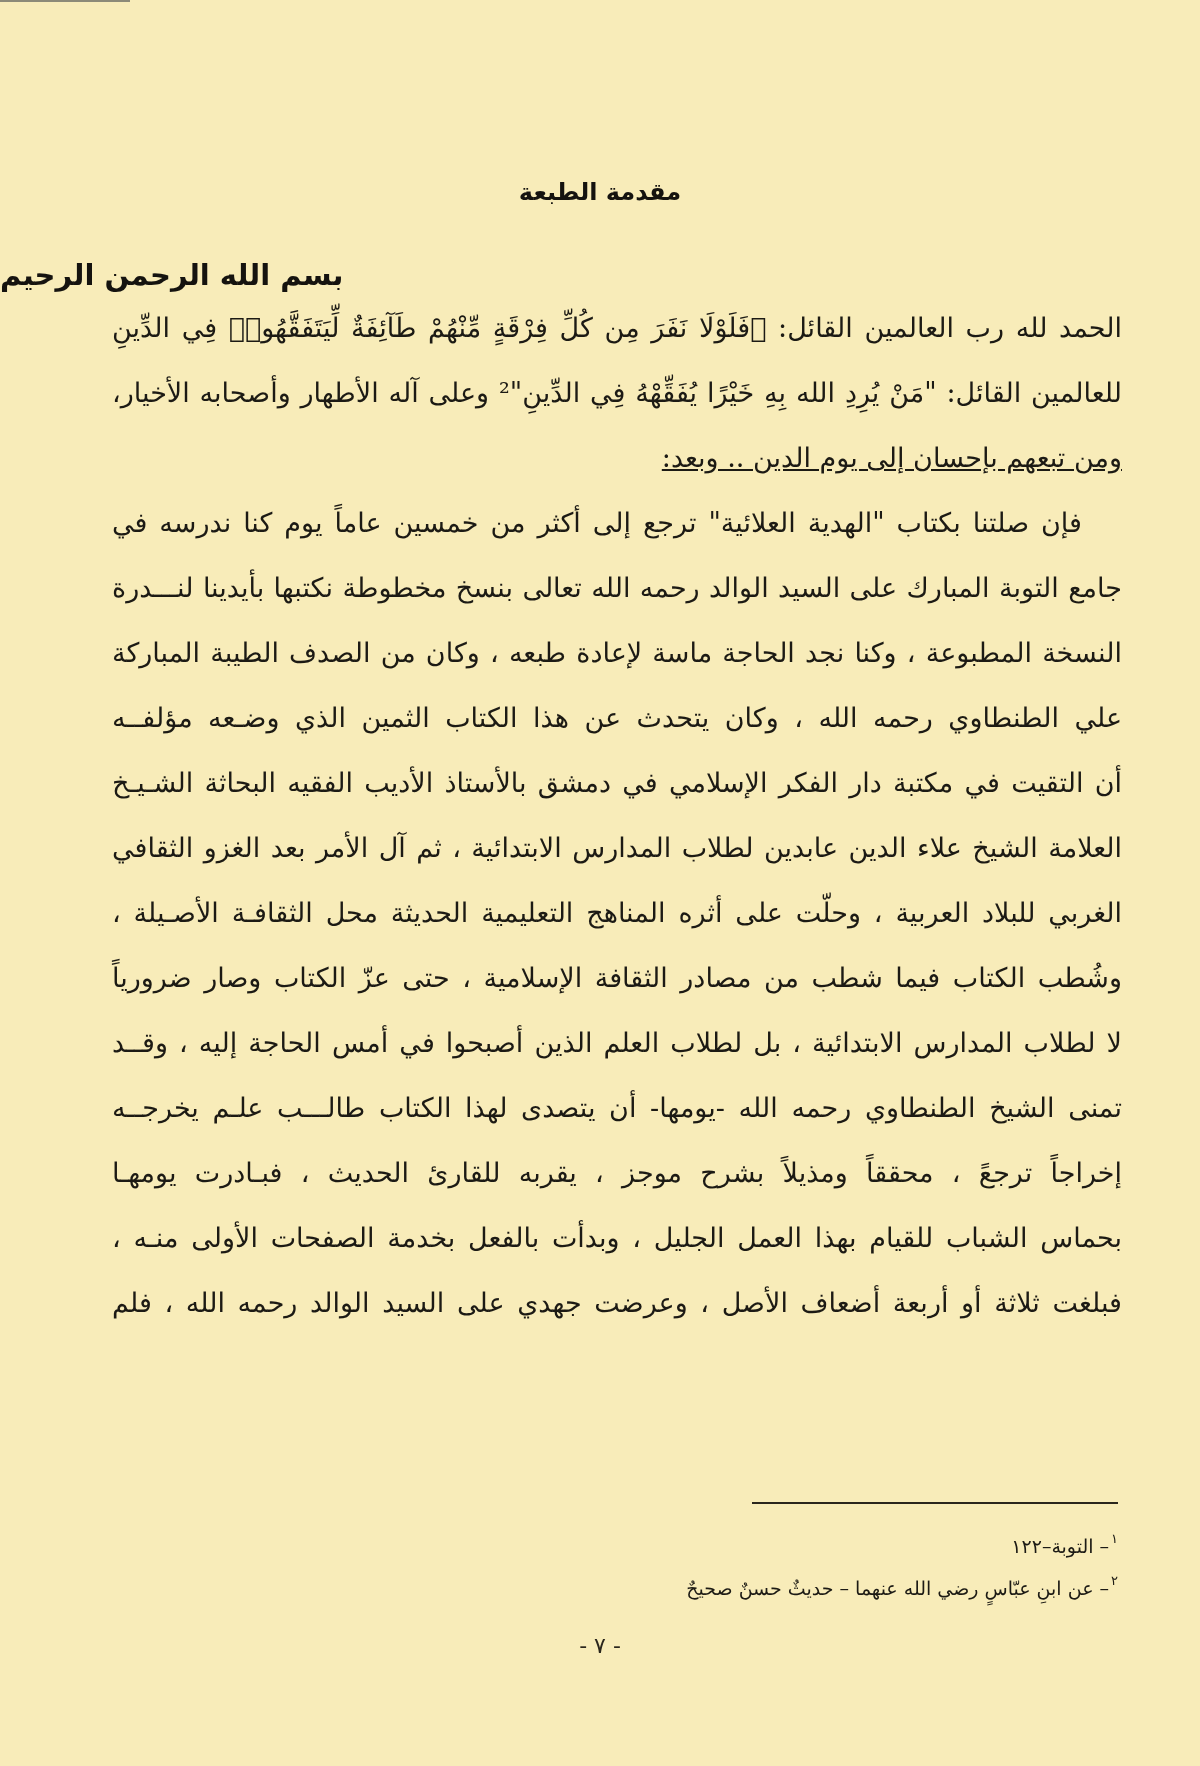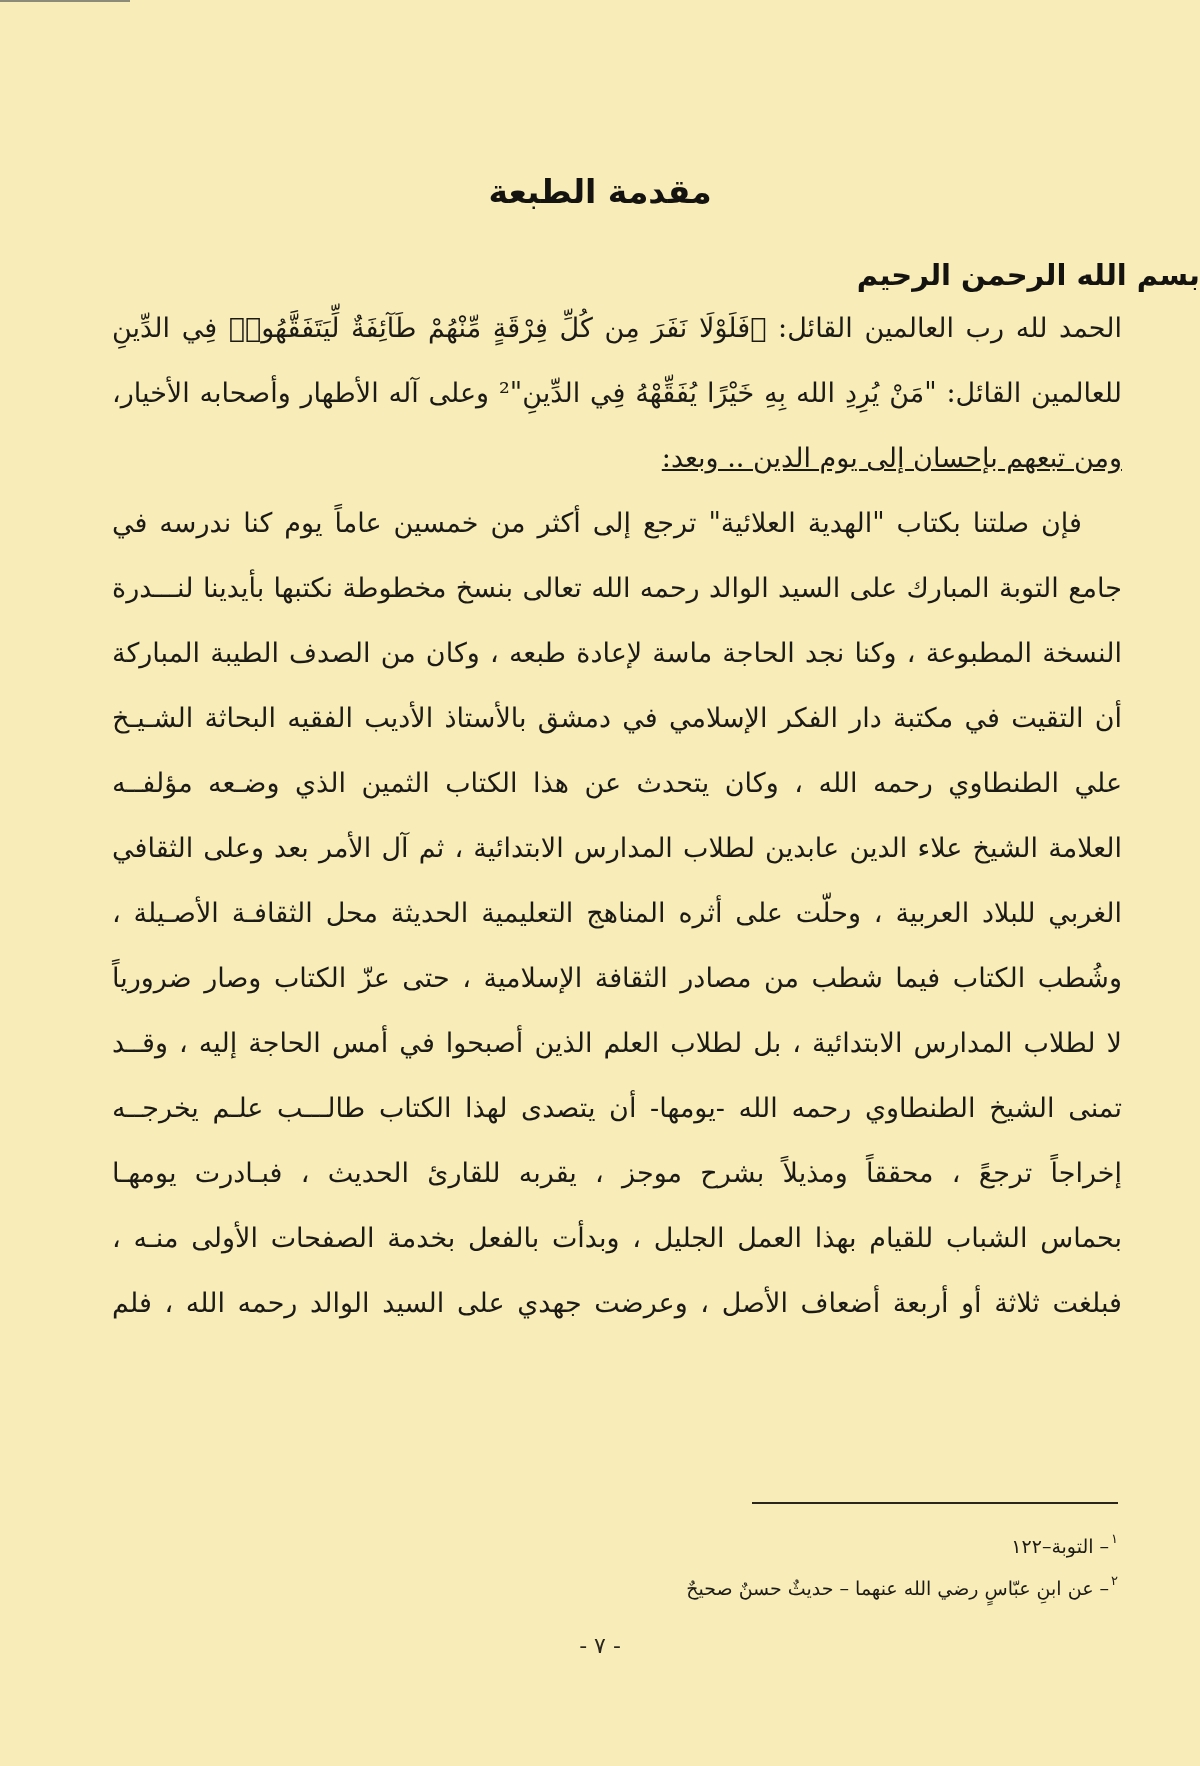--- a/index.html
+++ b/index.html
@@ -30,30 +30,30 @@
       height: 1766px;
     }
     .title {
       position: absolute;
       top: 172px;
       left: 0;
       width: 1200px;
       text-align: center;
       font-family: "DejaVu Sans", sans-serif;
       font-weight: bold;
-      font-size: 33px;
+      font-size: 24px;
       line-height: 40px;
       color: #15130f;
     }
     .basmala {
       position: absolute;
       top: 255px;
       left: 0;
       width: 1200px;
-      text-align: right;
+      text-align: left;
       font-family: "DejaVu Sans", sans-serif;
       font-weight: bold;
       font-size: 29px;
       line-height: 40px;
       color: #15130f;
     }
     .body-text {
       position: absolute;
       top: 312px;
       left: 112px;
@@ -144,27 +144,27 @@
     <div class="line indent">
         <span class="txt">فإن صلتنا بكتاب "الهدية العلائية" ترجع إلى أكثر من خمسين عاماً يوم كنا ندرسه في</span>
       </div>
     <div class="line">
         <span class="txt">جامع التوبة المبارك على السيد الوالد رحمه الله تعالى بنسخ مخطوطة نكتبها بأيدينا لنـــدرة</span>
       </div>
     <div class="line">
         <span class="txt">النسخة المطبوعة ، وكنا نجد الحاجة ماسة لإعادة طبعه ، وكان من الصدف الطيبة المباركة</span>
       </div>
     <div class="line">
+        <span class="txt">علي الطنطاوي رحمه الله ، وكان يتحدث عن هذا الكتاب الثمين الذي وضـعه مؤلفــه</span>
+      </div>
+    <div class="line">
         <span class="txt">أن التقيت في مكتبة دار الفكر الإسلامي في دمشق بالأستاذ الأديب الفقيه البحاثة الشـيـخ</span>
       </div>
     <div class="line">
-        <span class="txt">علي الطنطاوي رحمه الله ، وكان يتحدث عن هذا الكتاب الثمين الذي وضـعه مؤلفــه</span>
-      </div>
-    <div class="line">
-        <span class="txt">العلامة الشيخ علاء الدين عابدين لطلاب المدارس الابتدائية ، ثم آل الأمر بعد وعلى الثقافي</span>
+        <span class="txt">العلامة الشيخ علاء الدين عابدين لطلاب المدارس الابتدائية ، ثم آل الأمر بعد الغزو الثقافي</span>
       </div>
     <div class="line">
         <span class="txt">الغربي للبلاد العربية ، وحلّت على أثره المناهج التعليمية الحديثة محل الثقافـة الأصـيلة ،</span>
       </div>
     <div class="line">
         <span class="txt">وشُطب الكتاب فيما شطب من مصادر الثقافة الإسلامية ، حتى عزّ الكتاب وصار ضرورياً</span>
       </div>
     <div class="line">
         <span class="txt">لا لطلاب المدارس الابتدائية ، بل لطلاب العلم الذين أصبحوا في أمس الحاجة إليه ، وقــد</span>
       </div>

